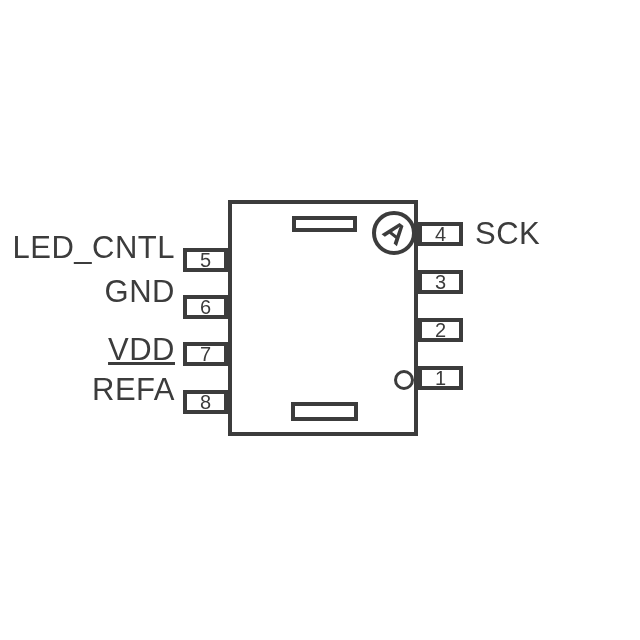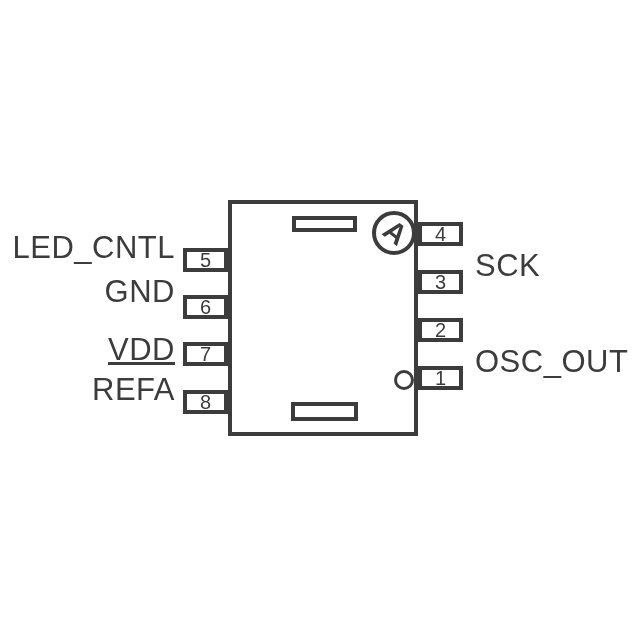--- a/index.html
+++ b/index.html
@@ -68,21 +68,21 @@
   .pb-r4 { top: 222px; } .pb-r3 { top: 270px; } .pb-r2 { top: 318px; } .pb-r1 { top: 366px; }
   .pinlabel {
     position: absolute;
     height: 36px; line-height: 36px;
     font-size: 31px;
     letter-spacing: 0.5px;
     color: var(--line, #3c3c3c);
     white-space: nowrap;
   }
   .pinlabel.left  { left: 0; width: 175px; text-align: right; }
-  .pinlabel.right { left: 475px; text-align: right; margin-top: 32px; }
+  .pinlabel.right { left: 475px; text-align: right; }
   .pl-l5 { top: 230px; } .pl-l6 { top: 274px; } .pl-l7 { top: 332px; text-decoration: underline; } .pl-l8 { top: 372px; }
   .pl-r4 { top: 216px; } .pl-r3 { top: 264px; } .pl-r2 { top: 312px; } .pl-r1 { top: 360px; }
 </style>
 </head>
 <body>
 
 <div class="canvas">
 
   <div class="chip-body"></div>
 
@@ -120,15 +120,14 @@
   <div class="pinbox right pb-r1">
     <span>1</span>
   </div>
 
   <div class="pinlabel left pl-l5">LED_CNTL</div>
   <div class="pinlabel left pl-l6">GND</div>
   <div class="pinlabel left pl-l7">VDD</div>
   <div class="pinlabel left pl-l8">REFA</div>
 
   <div class="pinlabel right pl-r4">SCK</div>
-  <div class="pinlabel right pl-r2">OSC_OUT</div>
 
 </div>
 
 </body></html>

